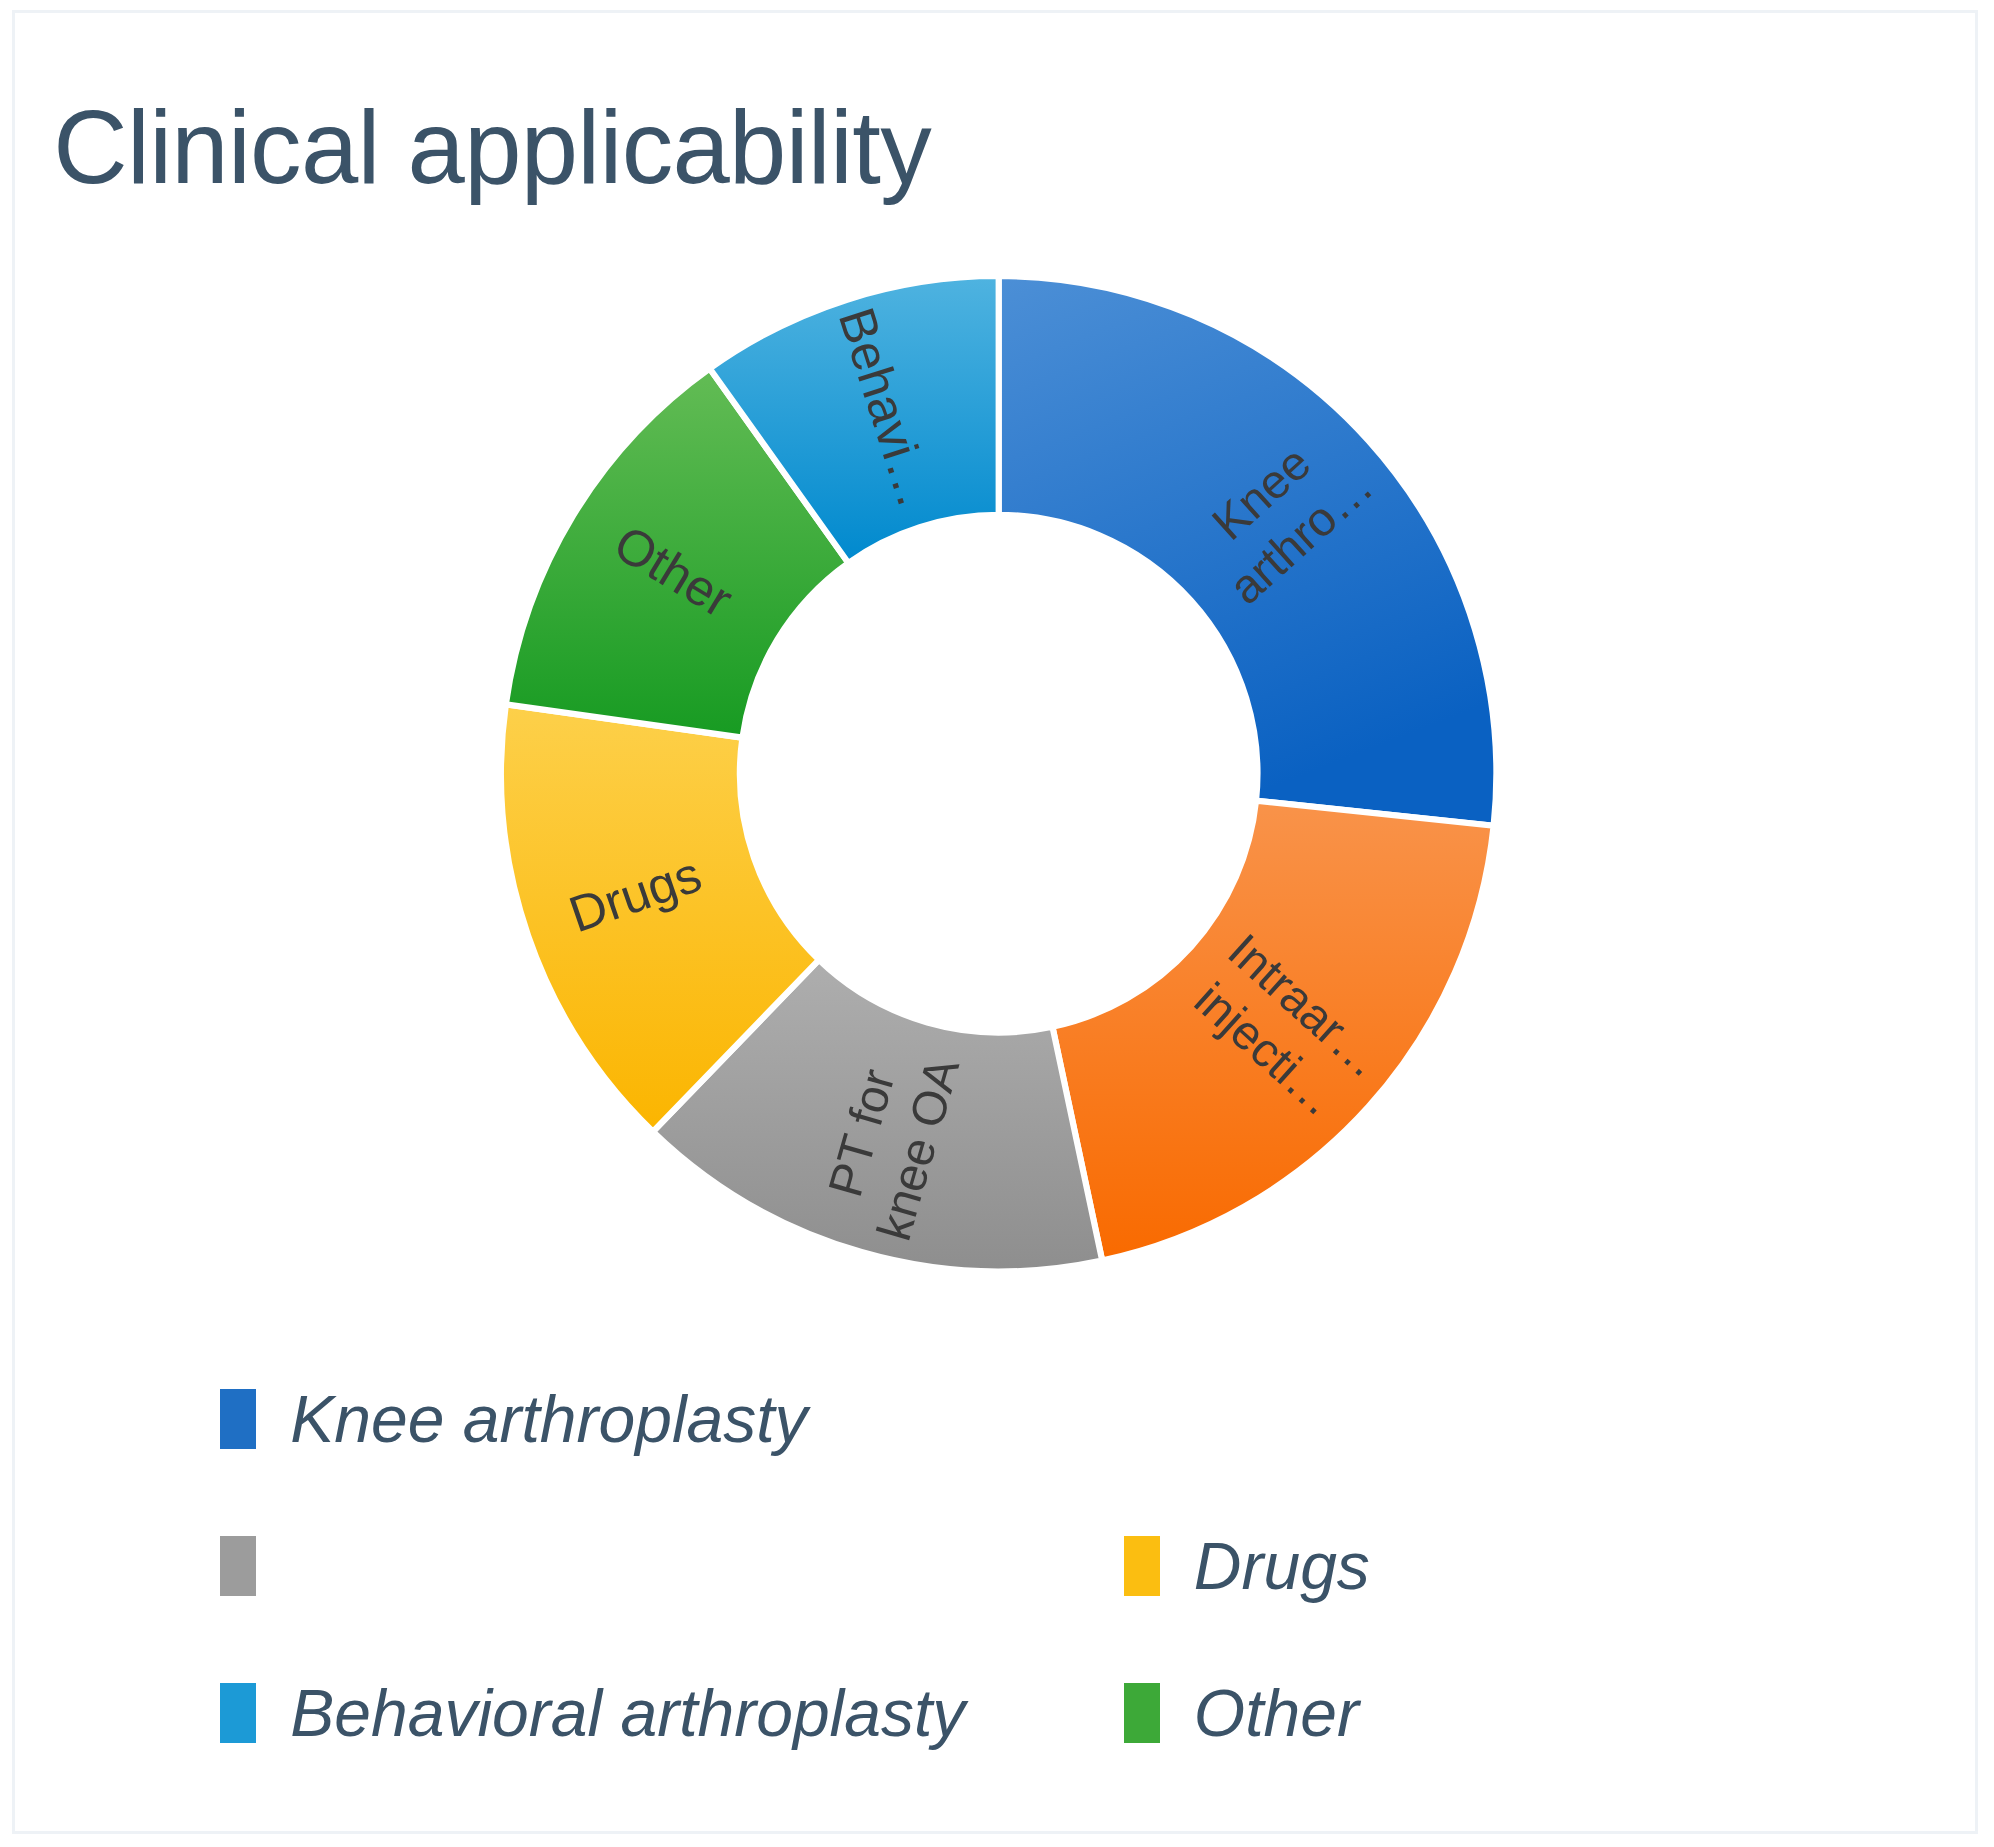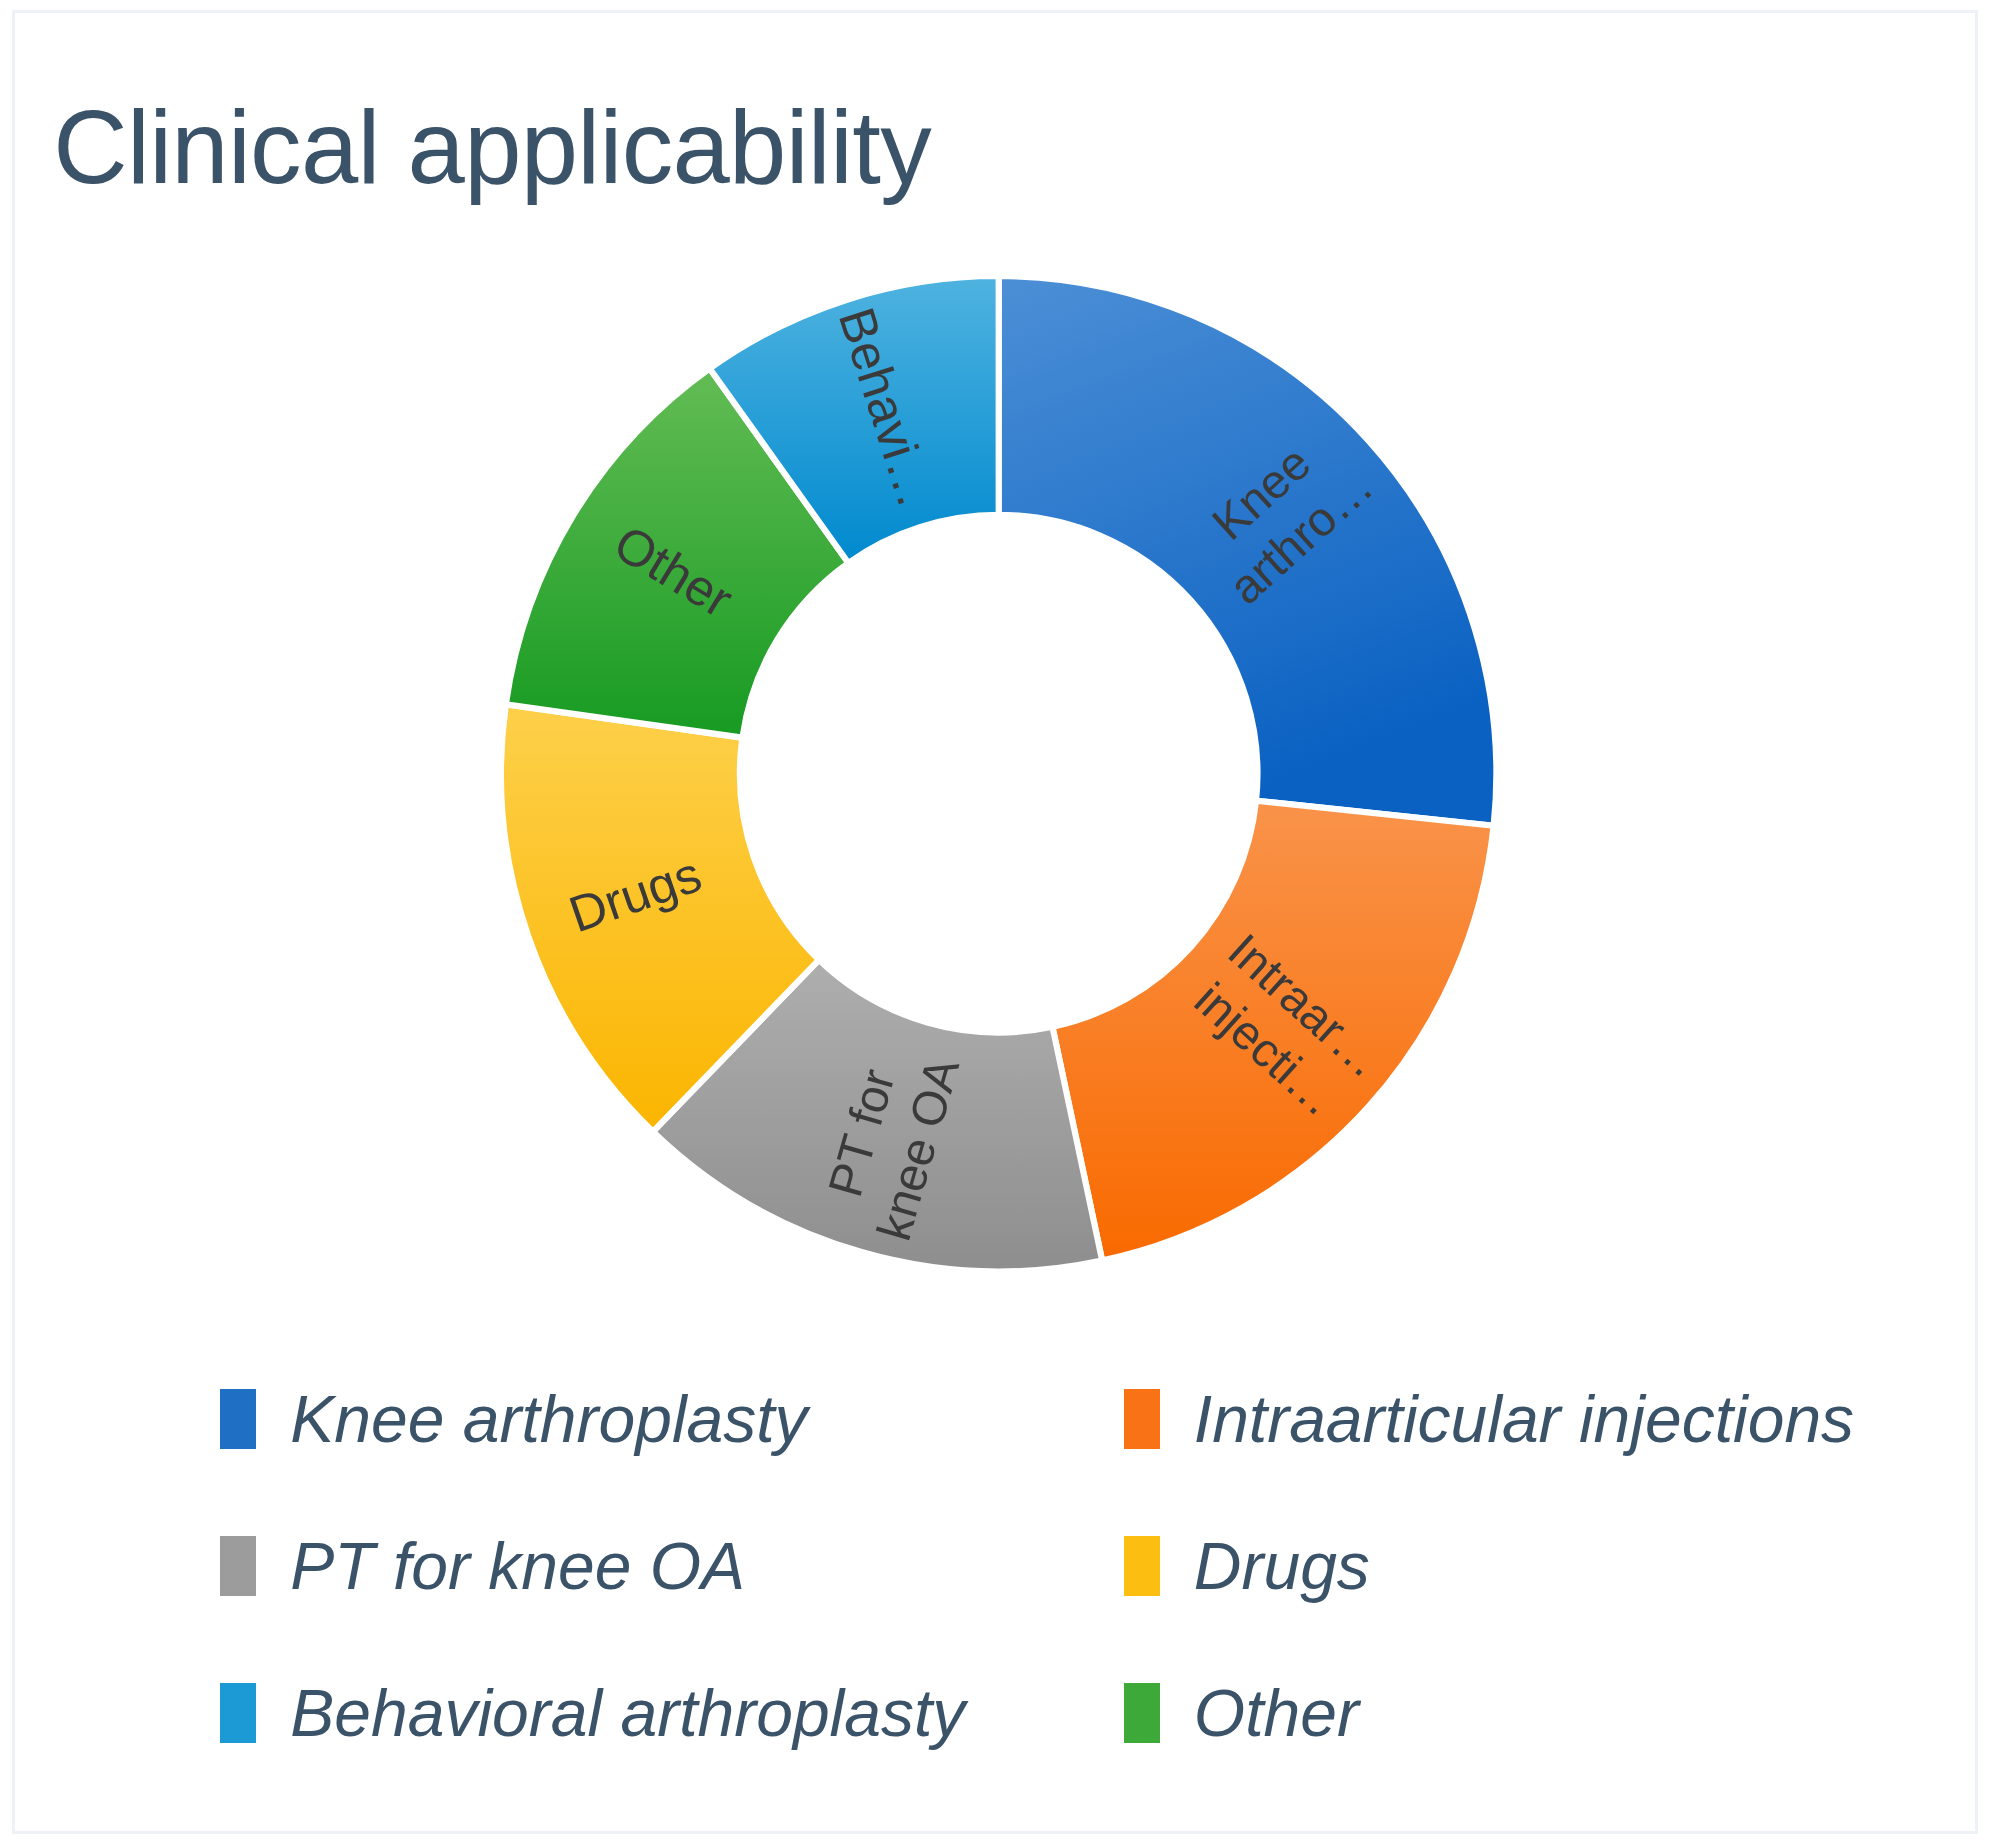--- a/index.html
+++ b/index.html
@@ -152,30 +152,25 @@
     </svg>
   </div>
 
   <div id="legend">
 
     <div class="legend-row">
       <div class="legend-item">
         <span class="swatch" style="background: rgb(31, 111, 196);"></span>
         <span class="legend-label">Knee arthroplasty</span>
       </div>
-      <div class="legend-item col2">
-        <span class="swatch" style="background: rgb(249, 115, 22);"></span>
-        <span class="legend-label">Intraarticular injections</span>
-      </div>
     </div>
 
     <div class="legend-row">
       <div class="legend-item">
         <span class="swatch" style="background: rgb(156, 156, 156);"></span>
-        <span class="legend-label">PT for knee OA</span>
       </div>
       <div class="legend-item col2">
         <span class="swatch" style="background: rgb(251, 190, 17);"></span>
         <span class="legend-label">Drugs</span>
       </div>
     </div>
 
     <div class="legend-row">
       <div class="legend-item">
         <span class="swatch" style="background: rgb(28, 154, 214);"></span>

